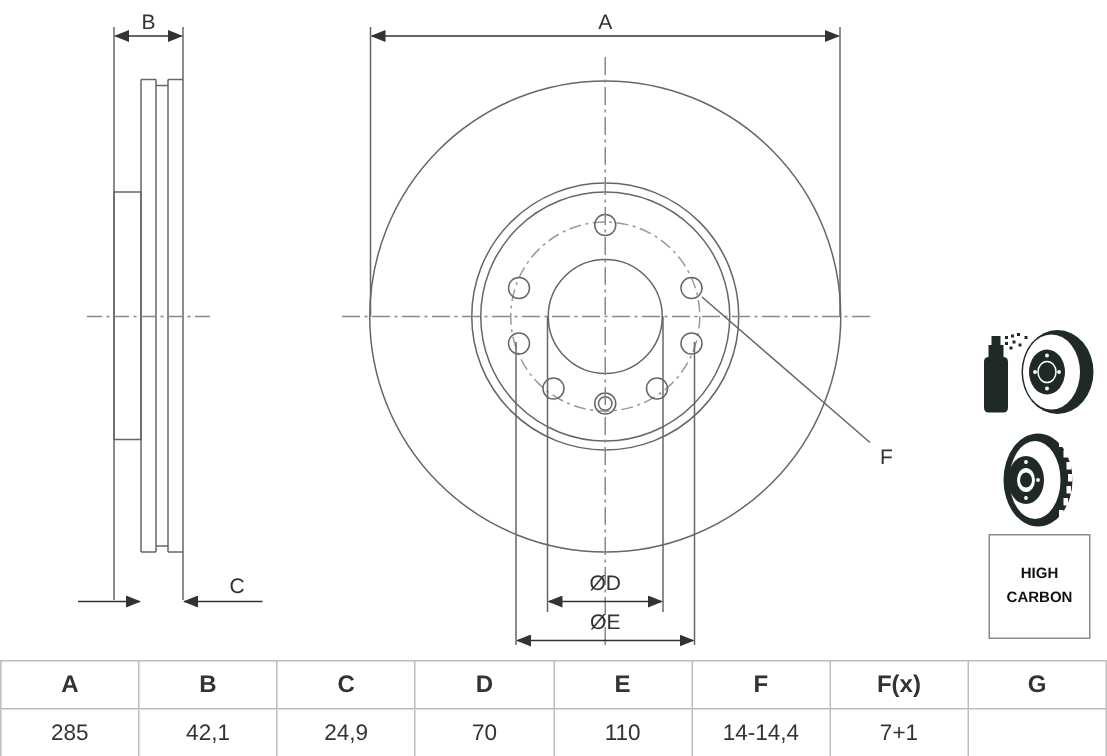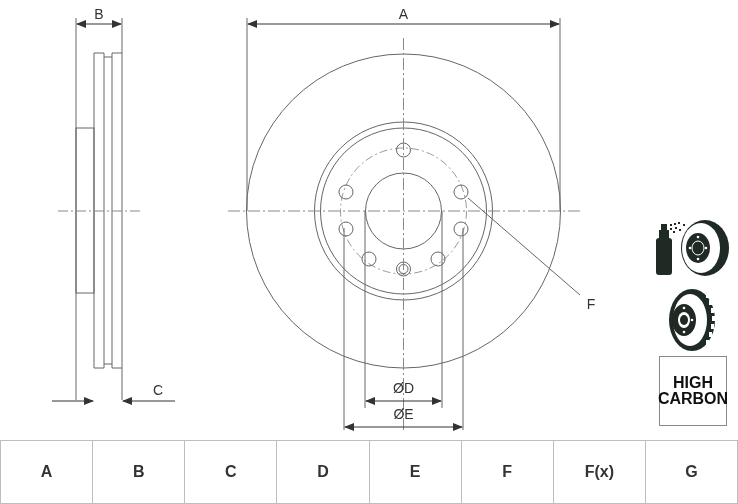--- a/index.html
+++ b/index.html
@@ -9,21 +9,21 @@
   .lbl { font-family: "Liberation Sans", sans-serif; font-size: 14px; fill: #333; }
   .spec-table { position: absolute; left: 0; top: 440px; width: 738px; height: 64px;
                 border-collapse: collapse; table-layout: fixed; }
   .spec-table td { border: 1px solid #bdbdbd; text-align: center; height: 31px; padding: 0;
                    font-family: "Liberation Sans", "DejaVu Sans", sans-serif; }
   .spec-table tr.head td { font-weight: bold; font-size: 16px; color: #333; }
   .spec-table tr.vals td { font-size: 15px; color: #333; }
   .badge { position: absolute; left: 659px; top: 356px; width: 66px; height: 68px;
            border: 1px solid #8a8a8a; display: flex; flex-direction: column;
            align-items: center; justify-content: center; font-weight: bold;
-           font-size: 16px; line-height: 16px; color: #111; }
+           font-size: 10px; line-height: 16px; color: #111; }
 </style>
 </head>
 <body>
 
 <svg class="drawing" width="738" height="440" viewBox="0 0 738 440">
   <defs>
     <marker id="arr" markerWidth="10" markerHeight="8" refX="9" refY="4" orient="auto-start-reverse" markerUnits="userSpaceOnUse">
       <path d="M0,0 L10,4 L0,8 Z" fill="#333"></path>
     </marker>
   </defs>
@@ -159,14 +159,24 @@
       <tr class="head">
     <td>A</td>
     <td>B</td>
     <td>C</td>
     <td>D</td>
     <td>E</td>
     <td>F</td>
     <td>F(x)</td>
     <td>G</td>
   </tr>
+  <tr class="vals">
+    <td>285</td>
+    <td>42,1</td>
+    <td>24,9</td>
+    <td>70</td>
+    <td>110</td>
+    <td>14-14,4</td>
+    <td>7+1</td>
+    <td></td>
+  </tr>
 </tbody>
   </table>
 
 </body></html>

